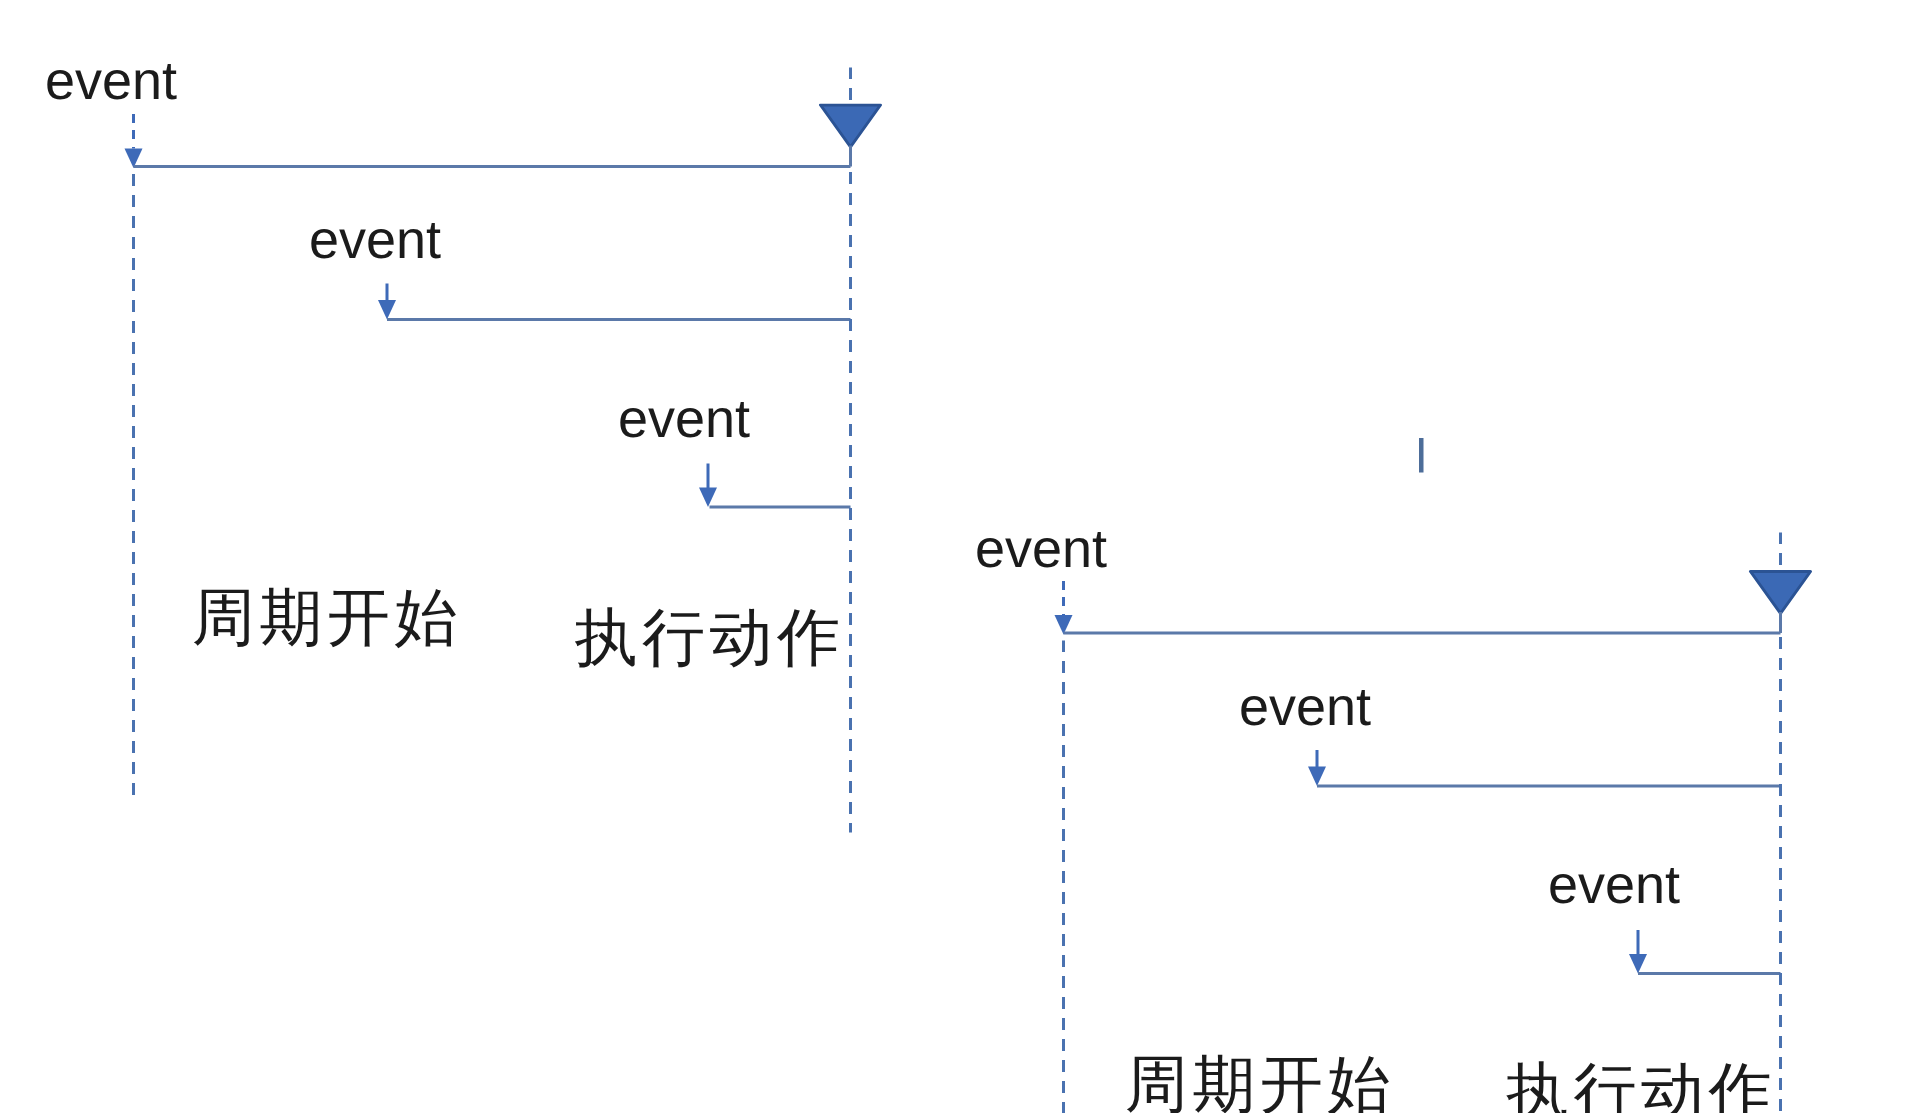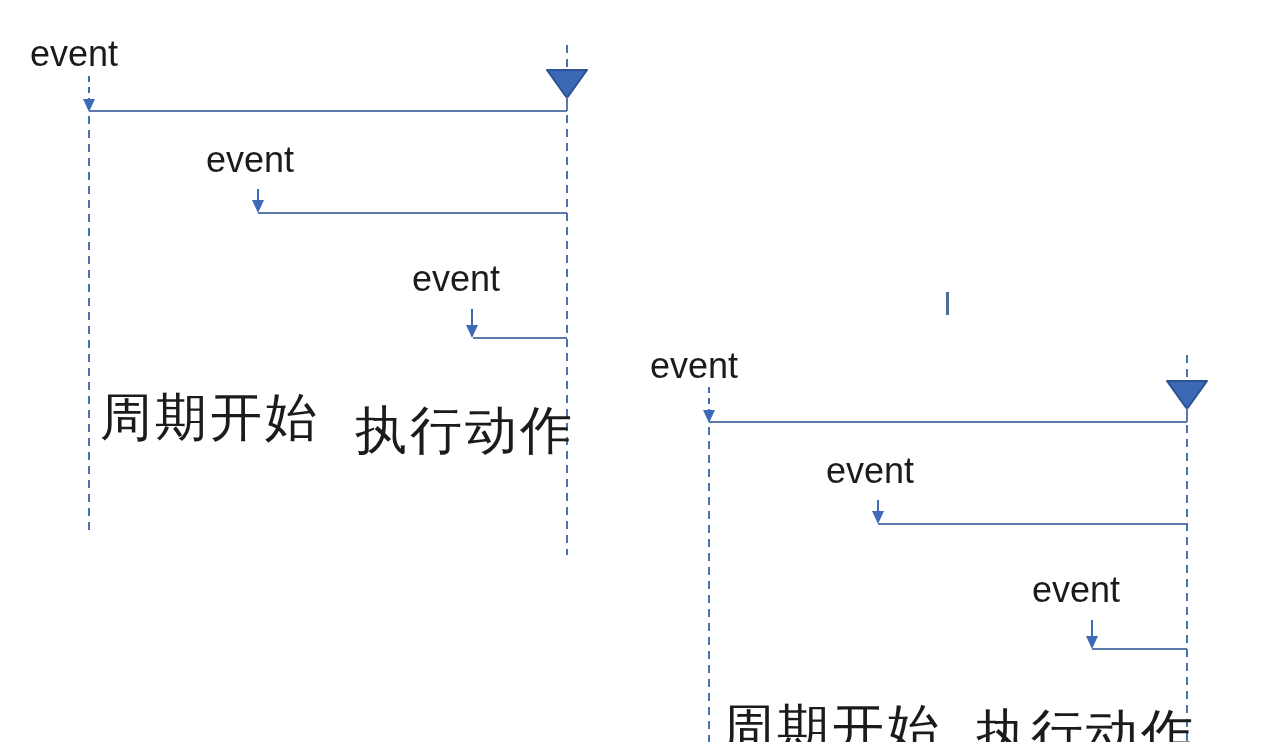--- a/index.html
+++ b/index.html
@@ -1,21 +1,21 @@
 <!DOCTYPE html>
 <html style="--line: #5b79a9; --dash: #4a72b0; --arrow: #3e6ab8; --triangle_fill: #3b69b5; --triangle_stroke: #2b5394; --text: #1b1b1b; --tick: #4d6d99;"><head>
 <meta charset="utf-8">
 <style>
   html,body{margin:0;padding:0;background:#ffffff;}
   .canvas{
     position:relative;width:1280px;height:742px;overflow:hidden;background:#ffffff;
     font-family:"Liberation Sans","DejaVu Sans",sans-serif;
   }
   .evt{position:absolute;font-size:36px;line-height:1.0;color:var(--text);white-space:nowrap;}
-  .zh{position:absolute;font-size:52px;line-height:1.0;color:var(--text);letter-spacing:3px;white-space:nowrap;}
+  .zh{position:absolute;font-size:42px;line-height:1.0;color:var(--text);letter-spacing:3px;white-space:nowrap;margin-left:28px;}
   .hline{position:absolute;height:2px;background:var(--line);}
   .vdash{position:absolute;width:2px;background:repeating-linear-gradient(to bottom,var(--dash) 0 8px,transparent 8px 14px);}
   .stem{position:absolute;width:2px;background:var(--arrow);}
   .stemdash{position:absolute;width:2px;background:repeating-linear-gradient(to bottom,var(--arrow) 0 6px,transparent 6px 11px);}
   .ah{position:absolute;width:0;height:0;border-left:6px solid transparent;border-right:6px solid transparent;border-top:13px solid var(--arrow);}
   .tri{position:absolute;width:44px;height:30px;}
   .conn{position:absolute;width:2px;background:var(--line);}
   .tick{position:absolute;width:3px;background:var(--tick);}
 </style>
 </head>

